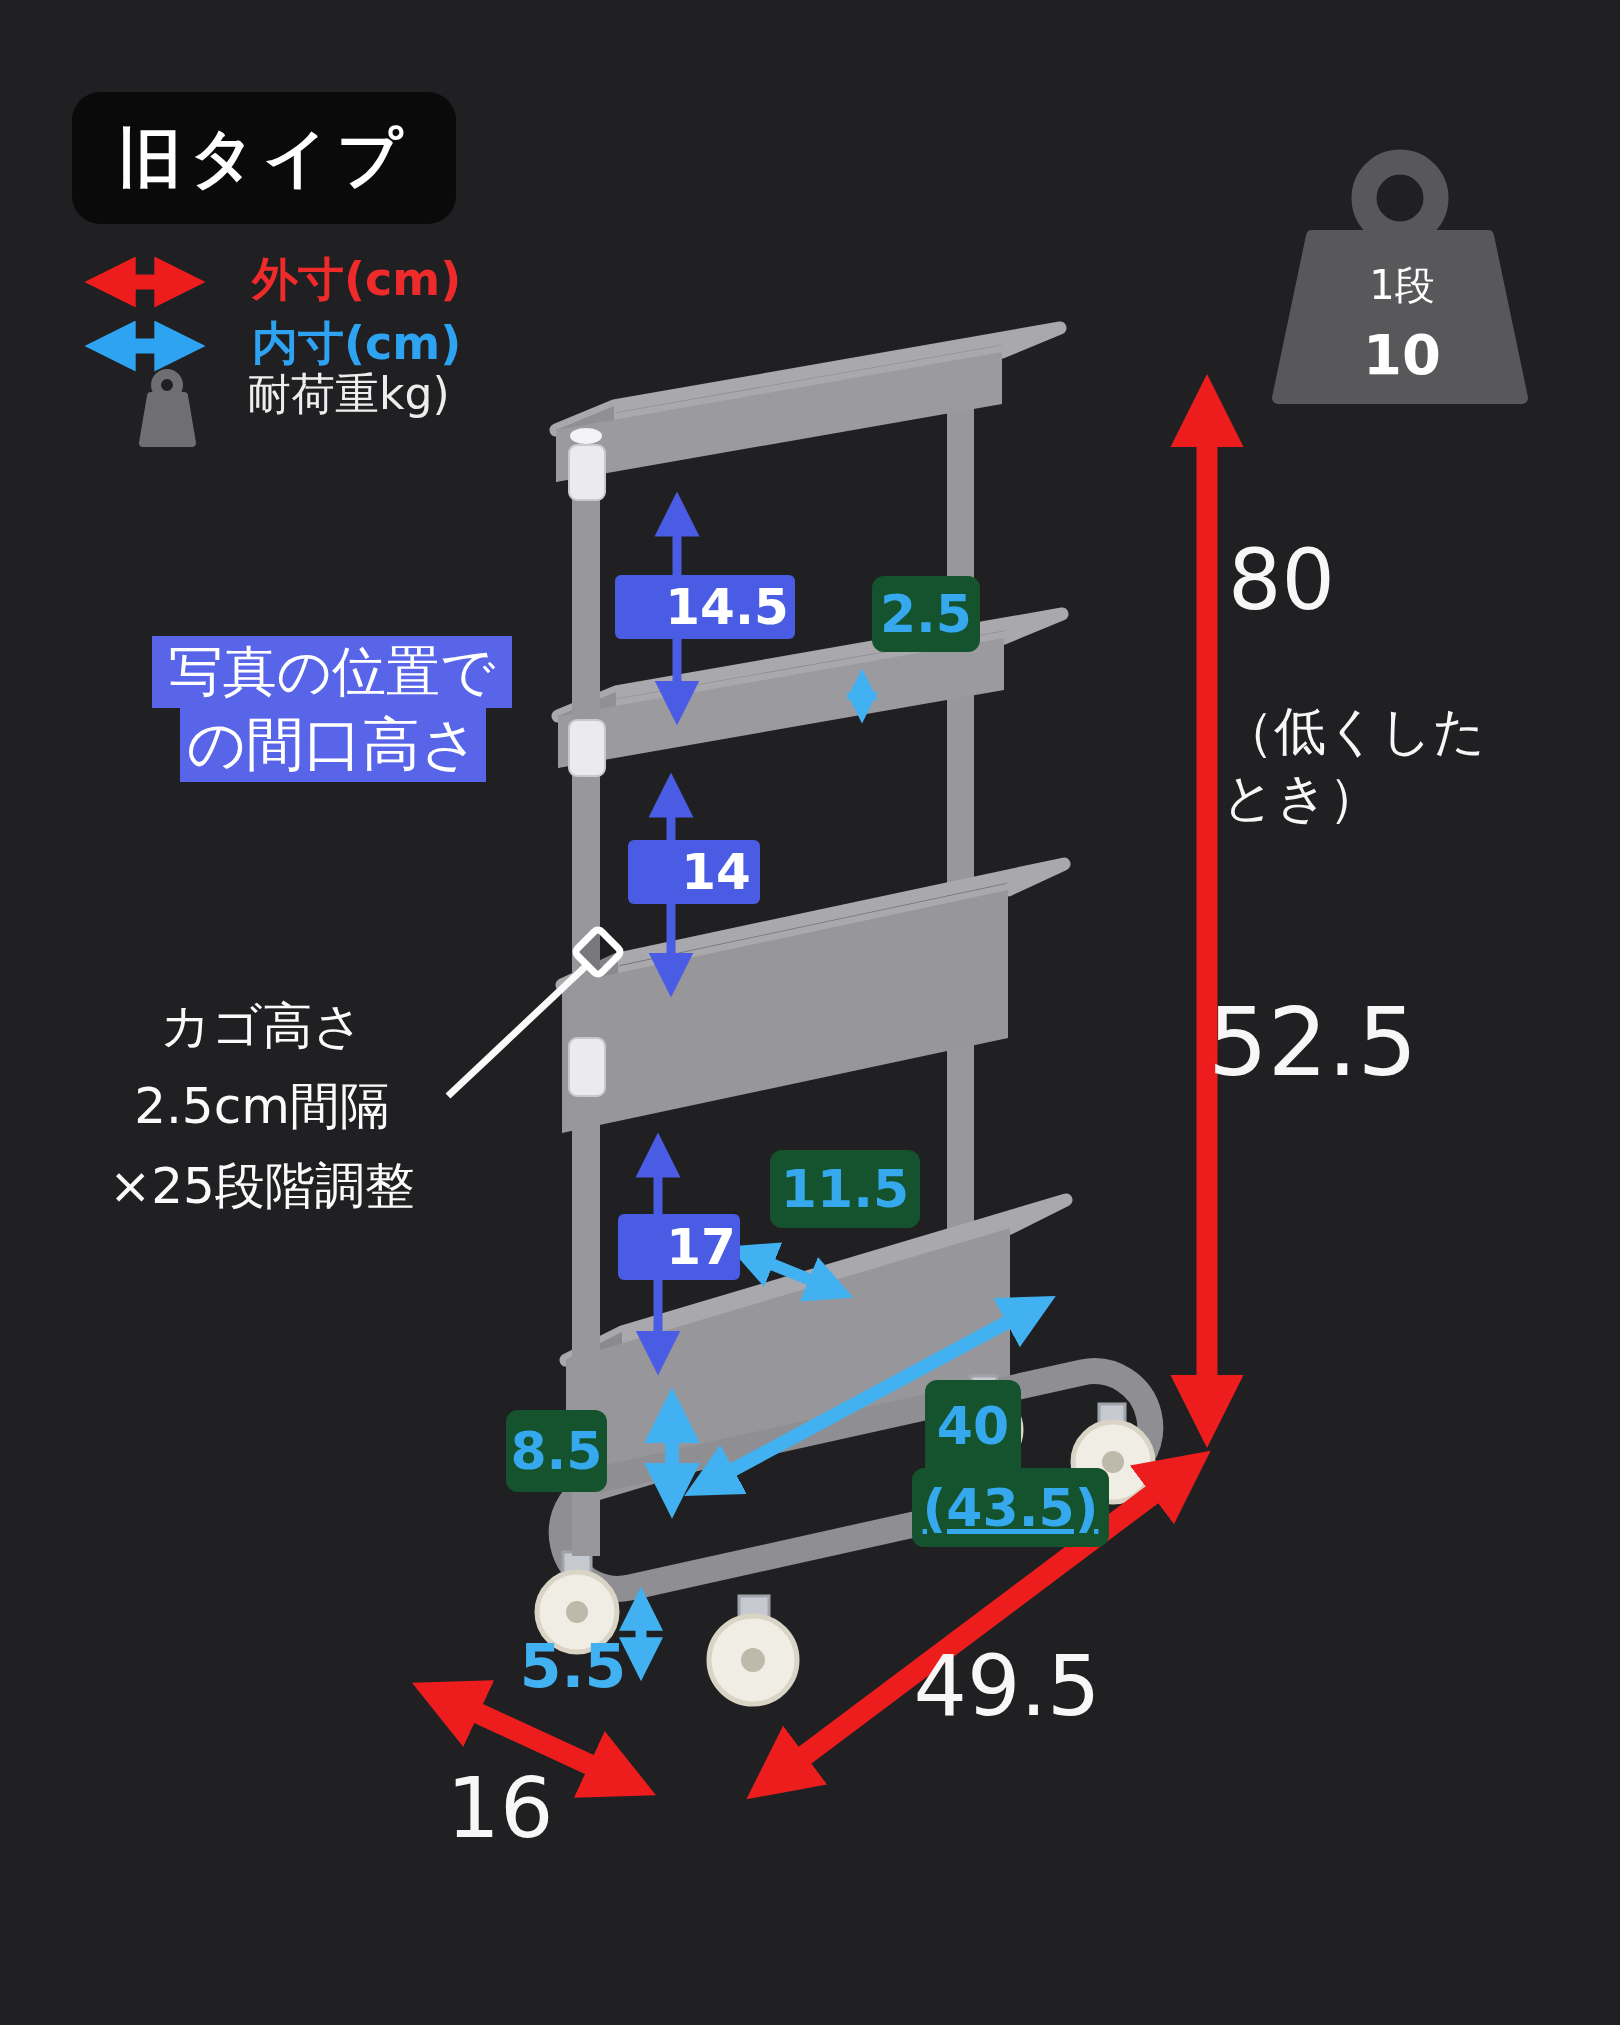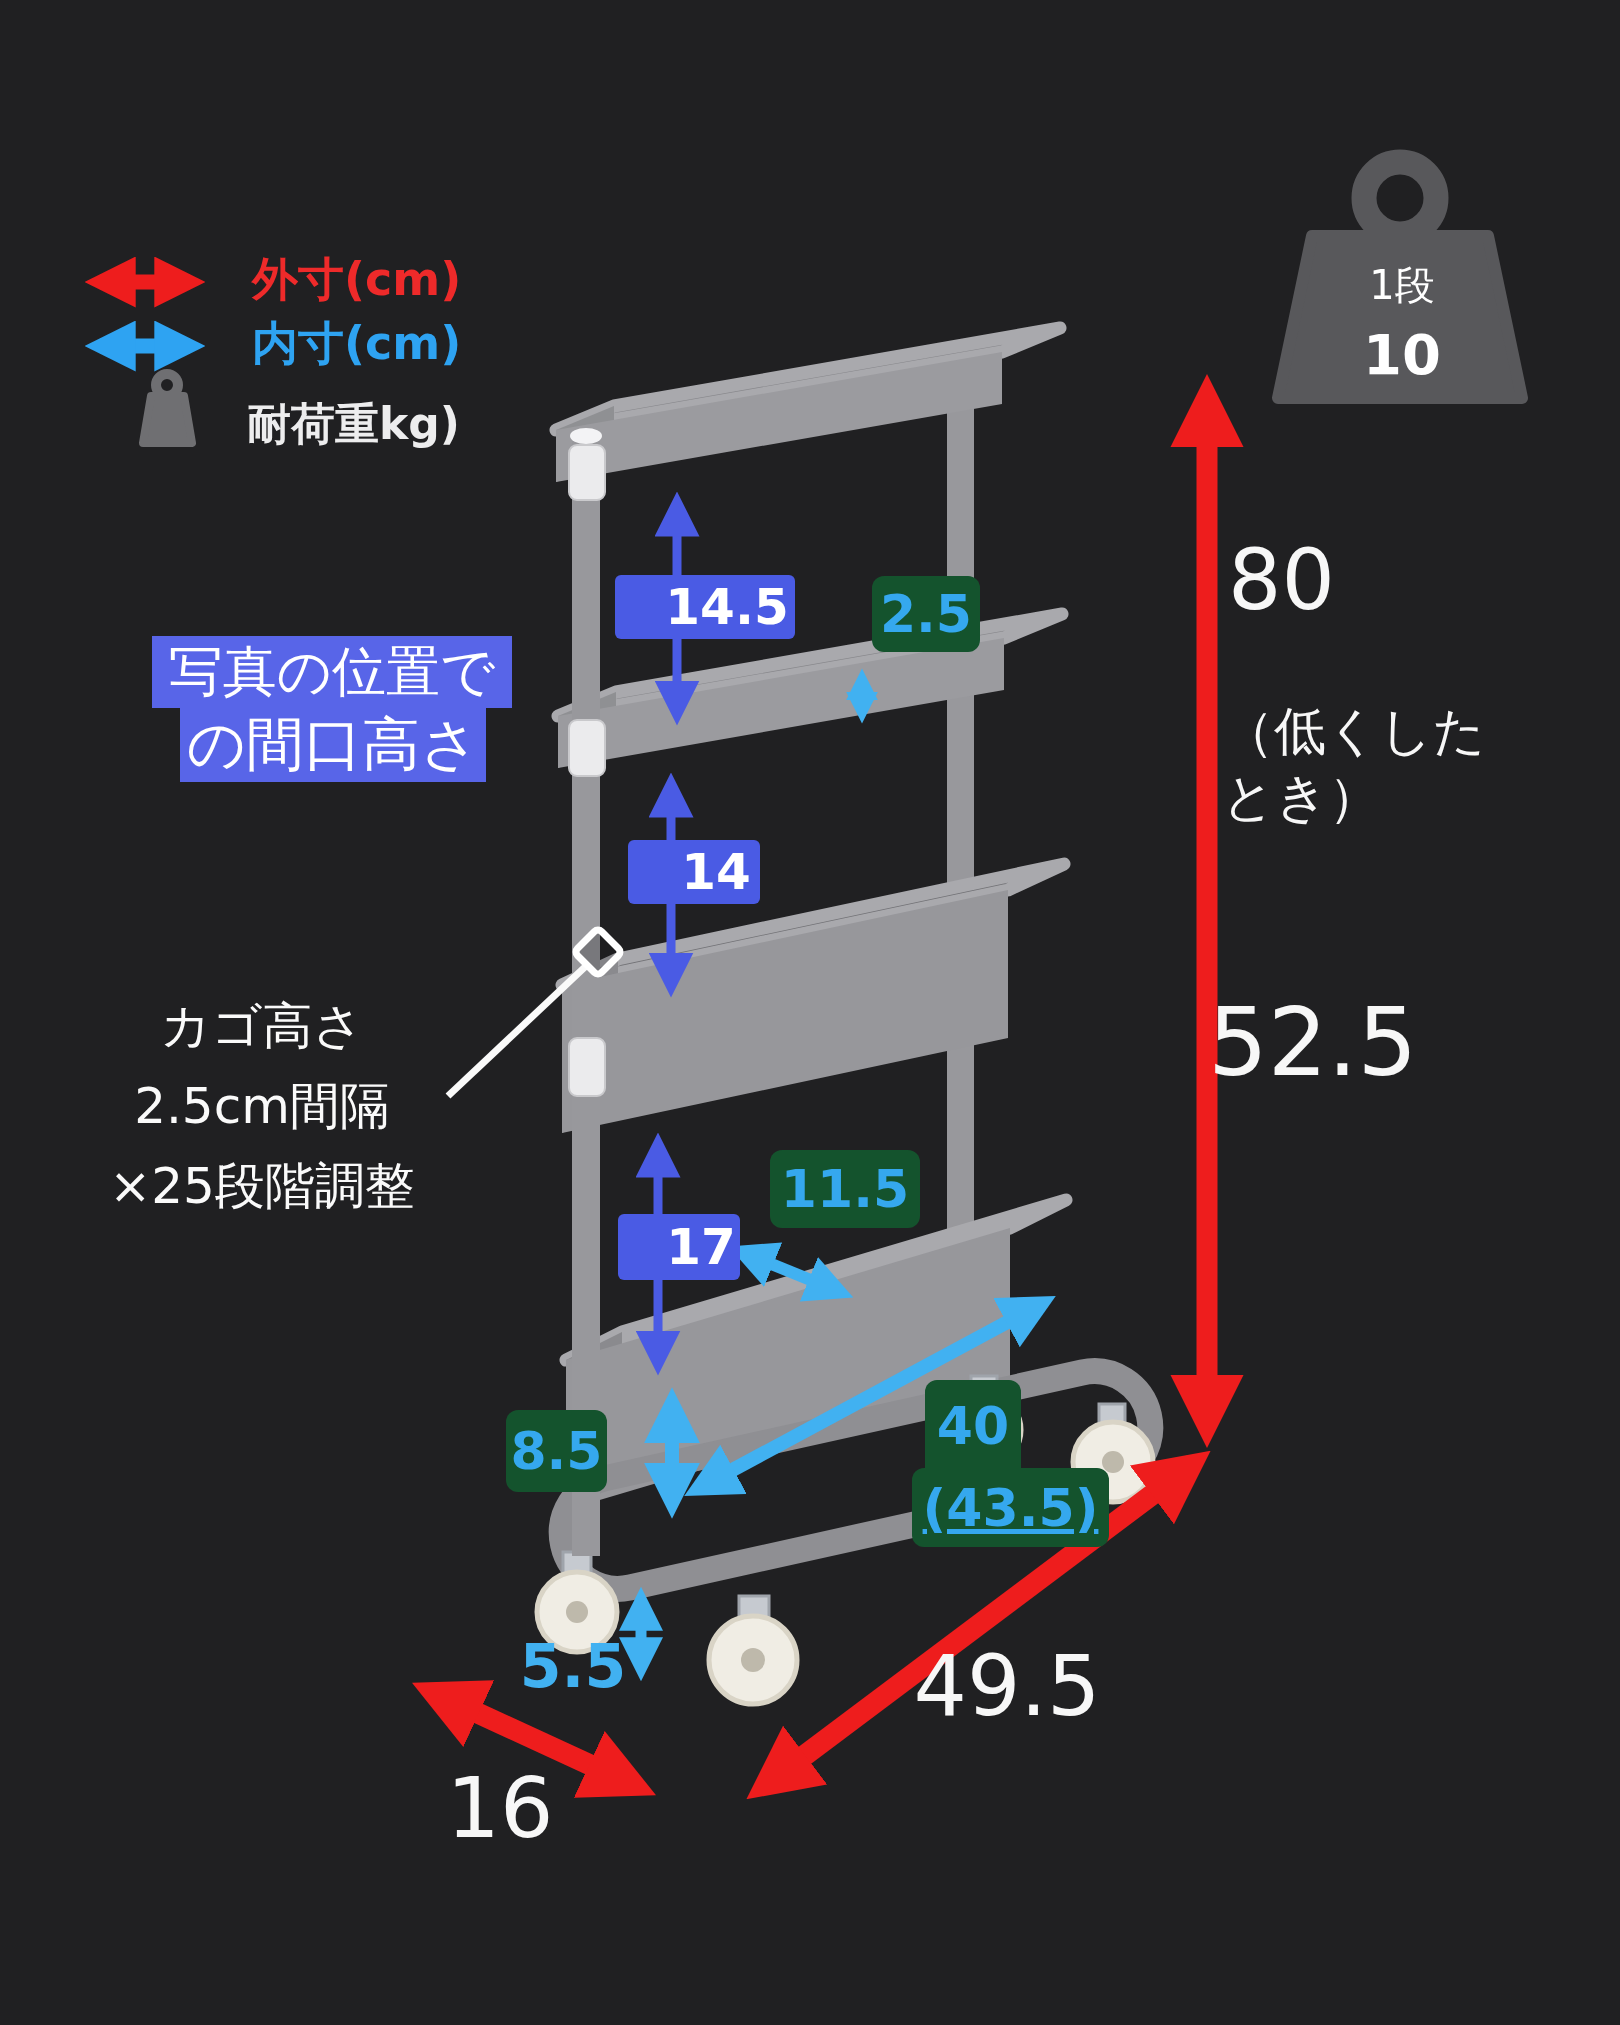--- a/index.html
+++ b/index.html
@@ -11,21 +11,21 @@
   
   .badge{
     left:72px;top:92px;width:384px;height:132px;background:#0a0a0b;border-radius:28px;
     color:#fff;font-size:64px;font-weight:bold;letter-spacing:8px;
     display:flex;align-items:center;justify-content:center;
   }
   
   .lg-txt{font-weight:bold;font-size:46px;line-height:1;}
   .lg-red{left:252px;top:256px;color:#ee2a2a;}
   .lg-blue{left:252px;top:320px;color:#2ea3f2;}
-  .lg-load{left:247px;top:402px;color:#ededee;font-size:44px;font-weight:bold;}
+  .lg-load{left:247px;top:372px;color:#ededee;font-size:44px;font-weight:normal;}
   
   .wt-tier{left:1330px;top:258px;width:144px;text-align:center;color:#fff;font-size:40px;}
   .wt-val{left:1330px;top:322px;width:144px;text-align:center;color:#fff;font-size:56px;font-weight:bold;}
   
   .note1{left:152px;top:636px;width:360px;height:72px;background:#5865e8;color:#fff;
          font-size:54px;display:flex;align-items:center;justify-content:center;}
   .note2{left:180px;top:708px;width:306px;height:74px;background:#5865e8;color:#fff;
          font-size:58px;display:flex;align-items:center;justify-content:center;}
   
   .kago{left:60px;top:986px;width:404px;text-align:center;color:#fafafa;font-size:50px;line-height:80px;}
@@ -159,20 +159,21 @@
     <line x1="742" y1="1252" x2="840" y2="1292" stroke="#41b1f1" stroke-width="12" marker-start="url(#ah-light)" marker-end="url(#ah-light)"></line>
     <line x1="672" y1="1404" x2="672" y2="1502" stroke="#41b1f1" stroke-width="14" marker-start="url(#ah-light)" marker-end="url(#ah-light)"></line>
     <line x1="699" y1="1488" x2="1041" y2="1304" stroke="#41b1f1" stroke-width="14" marker-start="url(#ah-light)" marker-end="url(#ah-light)"></line>
     <line x1="641" y1="1600" x2="641" y2="1668" stroke="#41b1f1" stroke-width="11" marker-start="url(#ah-light)" marker-end="url(#ah-light)"></line>
 
     <line x1="1207" y1="396" x2="1207" y2="1426" stroke="#ee1d1d" stroke-width="21" marker-start="url(#ah-red)" marker-end="url(#ah-red)"></line>
     <line x1="1193" y1="1464" x2="764" y2="1786" stroke="#ee1d1d" stroke-width="21" marker-start="url(#ah-red)" marker-end="url(#ah-red)"></line>
     <line x1="432" y1="1692" x2="636" y2="1786" stroke="#ee1d1d" stroke-width="21" marker-start="url(#ah-red)" marker-end="url(#ah-red)"></line>
   </svg>
 
+  <div class="abs badge">旧タイプ</div>
 
   <div class="abs lg-txt lg-red">外寸(cm)</div>
   <div class="abs lg-txt lg-blue">内寸(cm)</div>
   <div class="abs lg-txt lg-load">耐荷重kg)</div>
 
   <div class="abs wt-tier">1段</div>
   <div class="abs wt-val">10</div>
 
   <div class="abs note1">写真の位置で</div>
   <div class="abs note2">の間口高さ</div>

